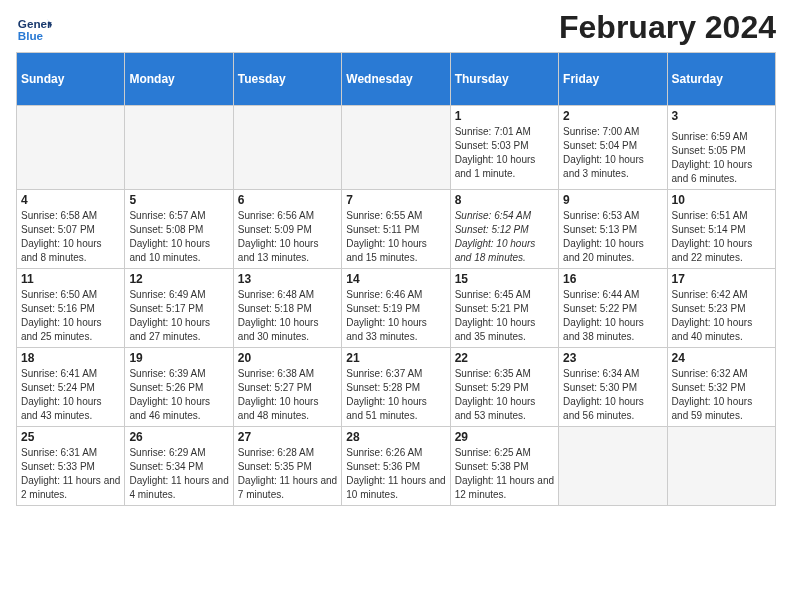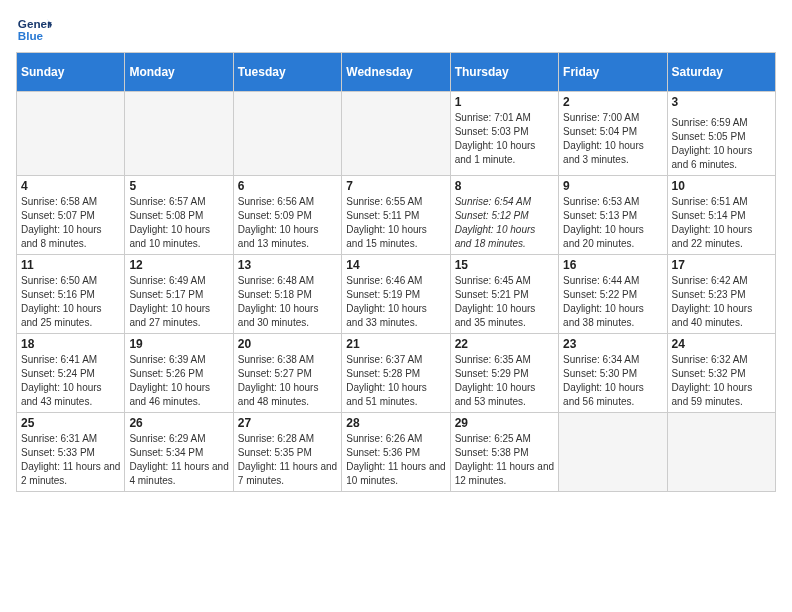--- a/index.html
+++ b/index.html
@@ -50,21 +50,21 @@
     .calendar {
       width: 100%;
       border-collapse: collapse;
       table-layout: fixed;
     }
     .calendar th {
       background: #2a7ad4;
       color: #fff;
       font-size: 12px;
       font-weight: bold;
-      padding: 12px 4px;
+      padding: 19px 4px;
       text-align: left;
       border: 1px solid #ccc;
     }
     .calendar td {
       border: 1px solid #ccc;
       vertical-align: top;
       padding: 3px 4px;
       font-size: 9.5px;
       color: #333;
       height: 78px;
@@ -96,20 +96,21 @@
   <div class="header">
     <div class="logo">
       <svg class="logo-icon" viewBox="0 0 40 40" xmlns="http://www.w3.org/2000/svg">
         <text x="2" y="20" font-size="13" font-weight="bold" fill="#1a3a6e">General</text>
         <text x="2" y="33" font-size="13" font-weight="bold" fill="#2a7ad4">Blue</text>
         <polygon points="32,8 40,16 36,12" fill="#2a7ad4"></polygon>
         <polygon points="36,12 40,16 38,20" fill="#1a3a6e"></polygon>
       </svg>
     </div>
     <div class="title-area">
+      <div class="month-title">February 2024</div>
     </div>
   </div>
 
   <table class="calendar">
     <thead>
       <tr>
         <th>Sunday</th>
         <th>Monday</th>
         <th>Tuesday</th>
         <th>Wednesday</th>

